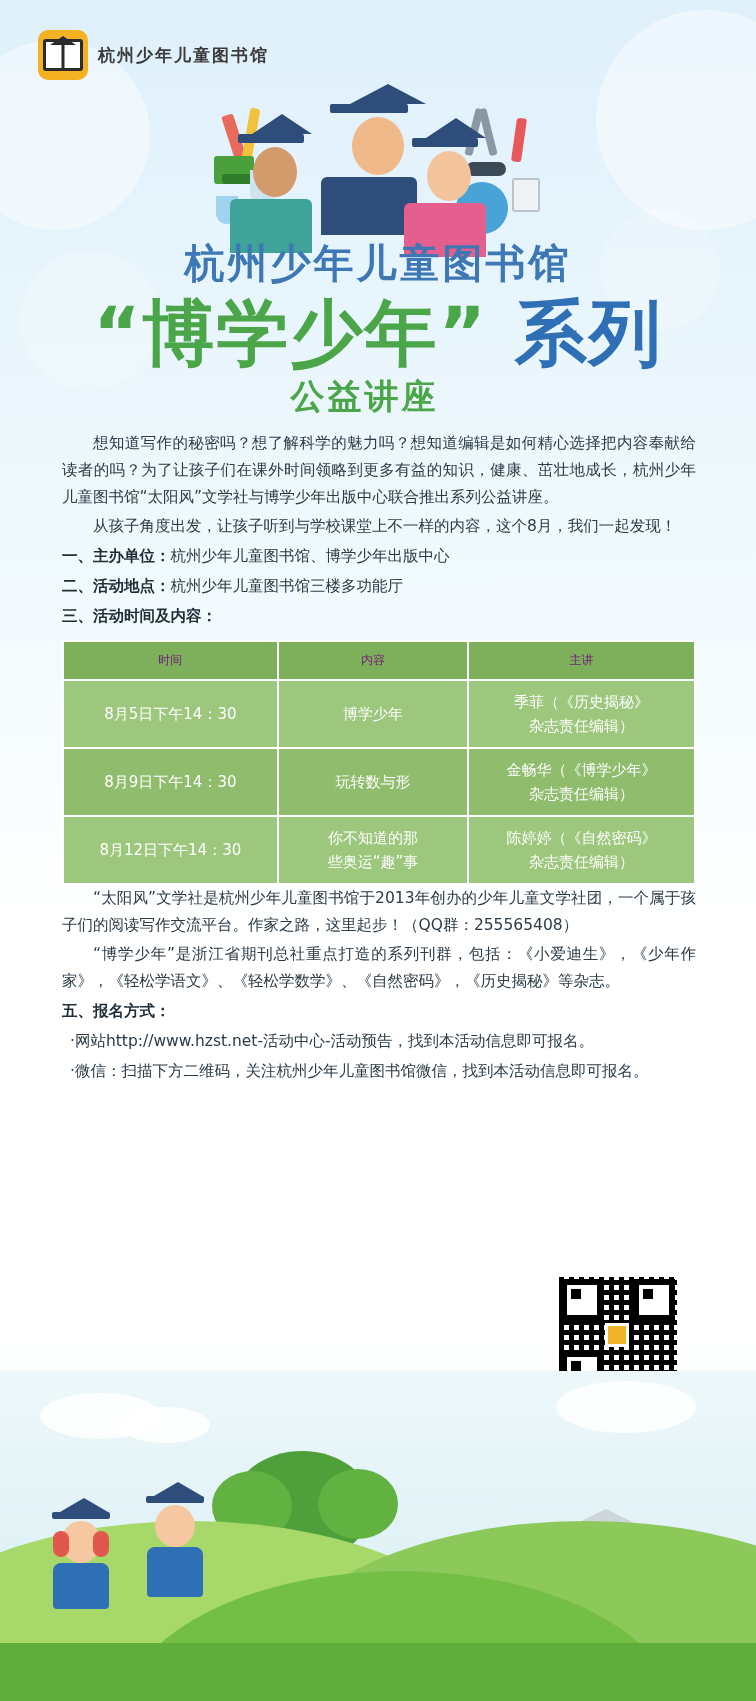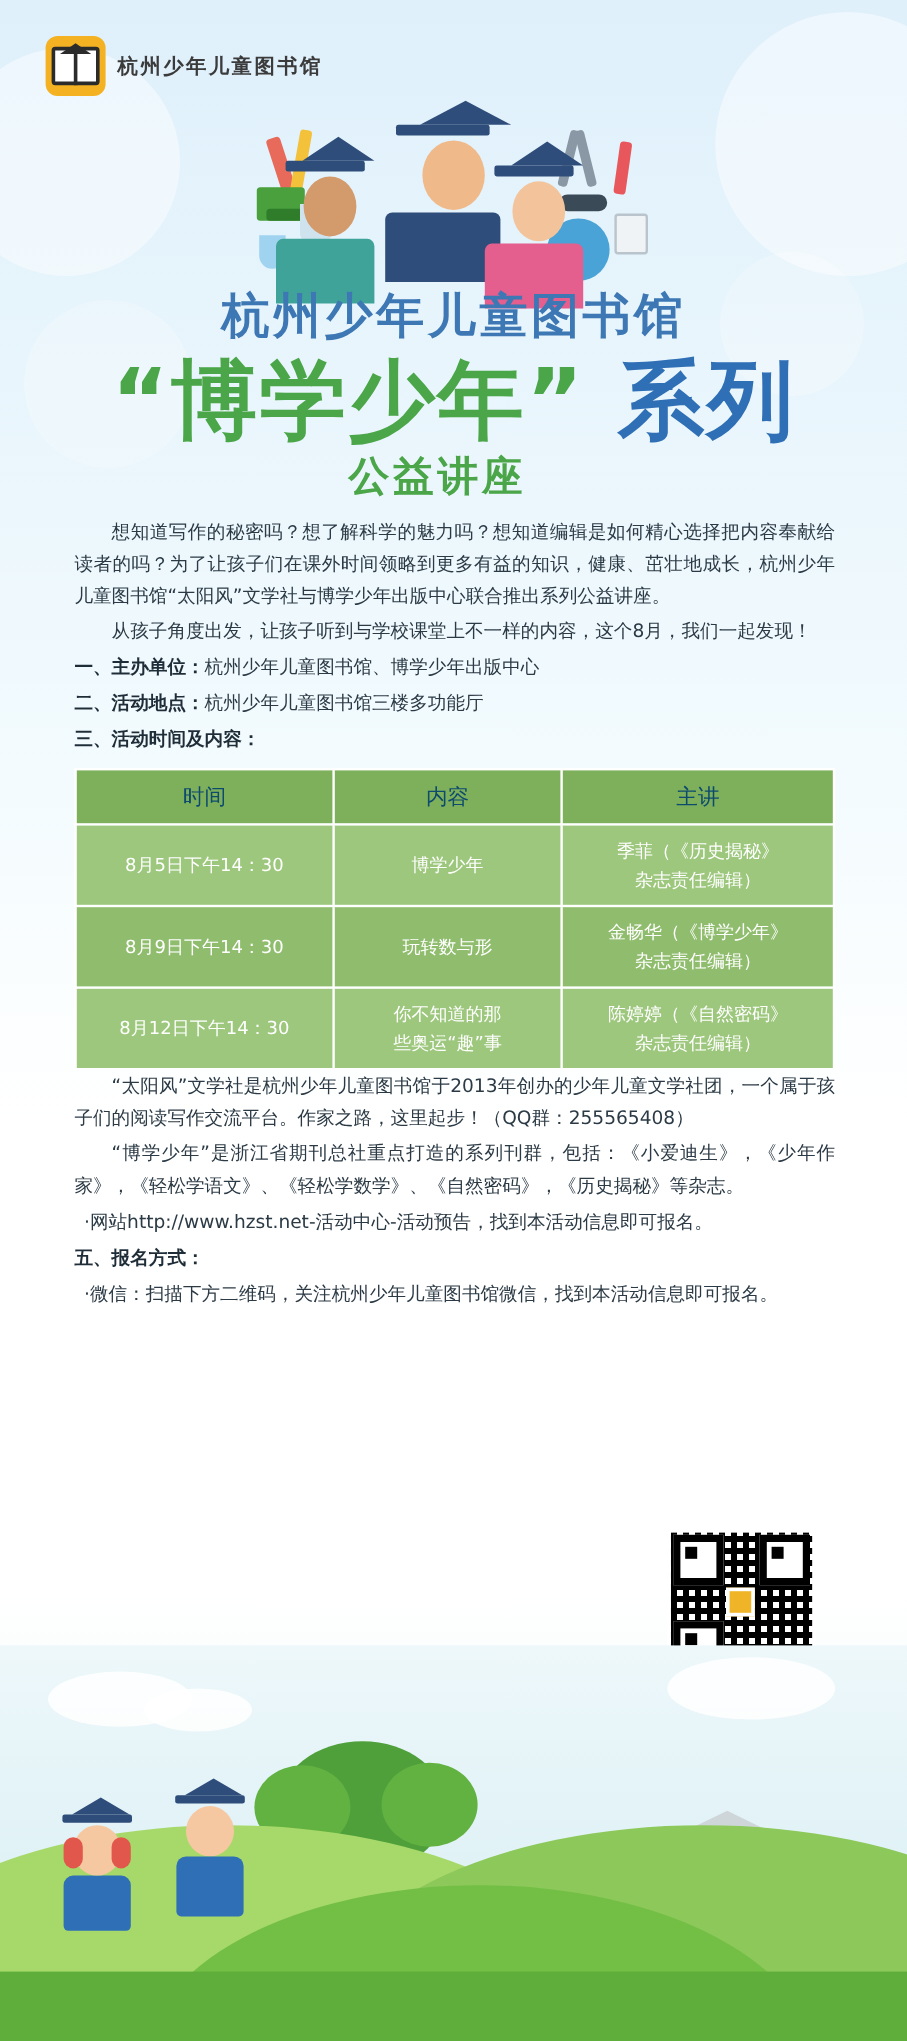--- a/index.html
+++ b/index.html
@@ -73,21 +73,21 @@
   }
   .listline{font-size:15.5px;line-height:28px;margin:2px 0;}
   .listline b{font-weight:bold;color:#1f2d38;}
 
   
   table.sched{
     border-collapse:collapse;width:634px;margin-top:10px;table-layout:fixed;
     border:2px solid #ffffff;
   }
   table.sched th{
-    background:#7eb05c;color:#0c4a6e;font-weight:normal;font-size:18px;
+    background:#7eb05c;color:#701a75;font-weight:normal;font-size:12px;
     padding:10px 4px;border:2px solid #ffffff;
   }
   table.sched td{
     background:#8fbd6d;color:#ffffff;font-size:15px;text-align:center;
     padding:9px 4px;border:2px solid #ffffff;line-height:24px;
   }
   table.sched td.alt{background:#9cc77c;}
   .cell-sub{display:block;}
 
   
@@ -235,24 +235,24 @@
           <td class="alt">
             <span class="cell-sub">陈婷婷（《自然密码》</span>
             <span class="cell-sub">杂志责任编辑）</span>
           </td>
         </tr>
       </tbody>
     </table>
 
     <p class="para">“太阳风”文学社是杭州少年儿童图书馆于2013年创办的少年儿童文学社团，一个属于孩子们的阅读写作交流平台。作家之路，这里起步！（QQ群：255565408）</p>
     <p class="para">“博学少年”是浙江省期刊总社重点打造的系列刊群，包括：《小爱迪生》，《少年作家》，《轻松学语文》、《轻松学数学》、《自然密码》，《历史揭秘》等杂志。</p>
-    <div class="listline" style="padding-left:8px;">·网站http://www.hzst.net-活动中心-活动预告，找到本活动信息即可报名。</div>
     <div class="listline">
       <b>五、报名方式：</b>
     </div>
+    <div class="listline" style="padding-left:8px;">·网站http://www.hzst.net-活动中心-活动预告，找到本活动信息即可报名。</div>
     <div class="listline" style="padding-left:8px;">·微信：扫描下方二维码，关注杭州少年儿童图书馆微信，找到本活动信息即可报名。</div>
   </div>
 
   <div class="qr-wrap">
     <div class="qr">
       <div class="eye tl">
           <i></i>
         </div>
       <div class="eye tr">
           <i></i>

